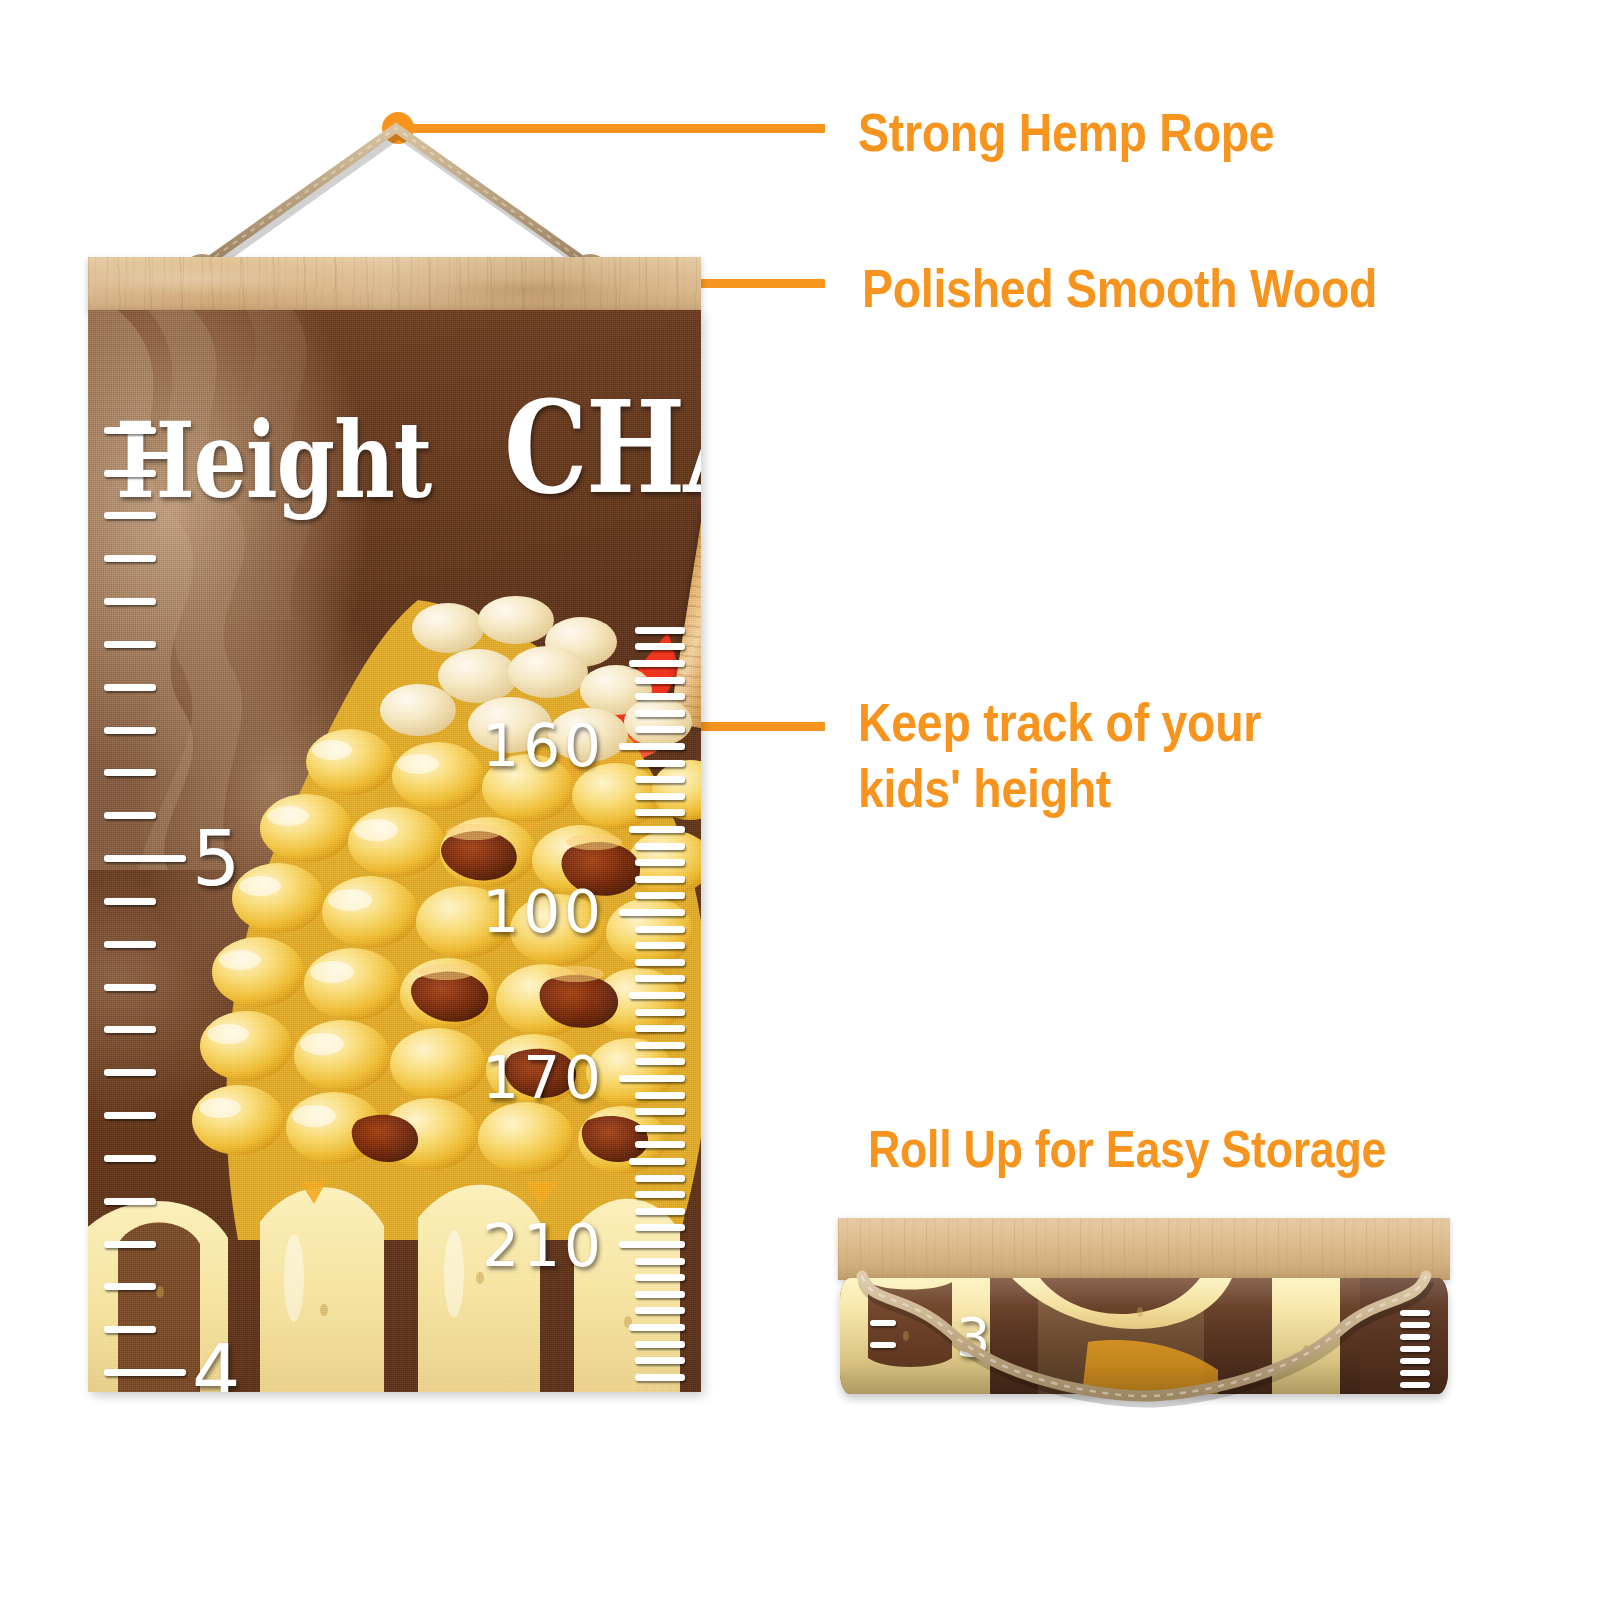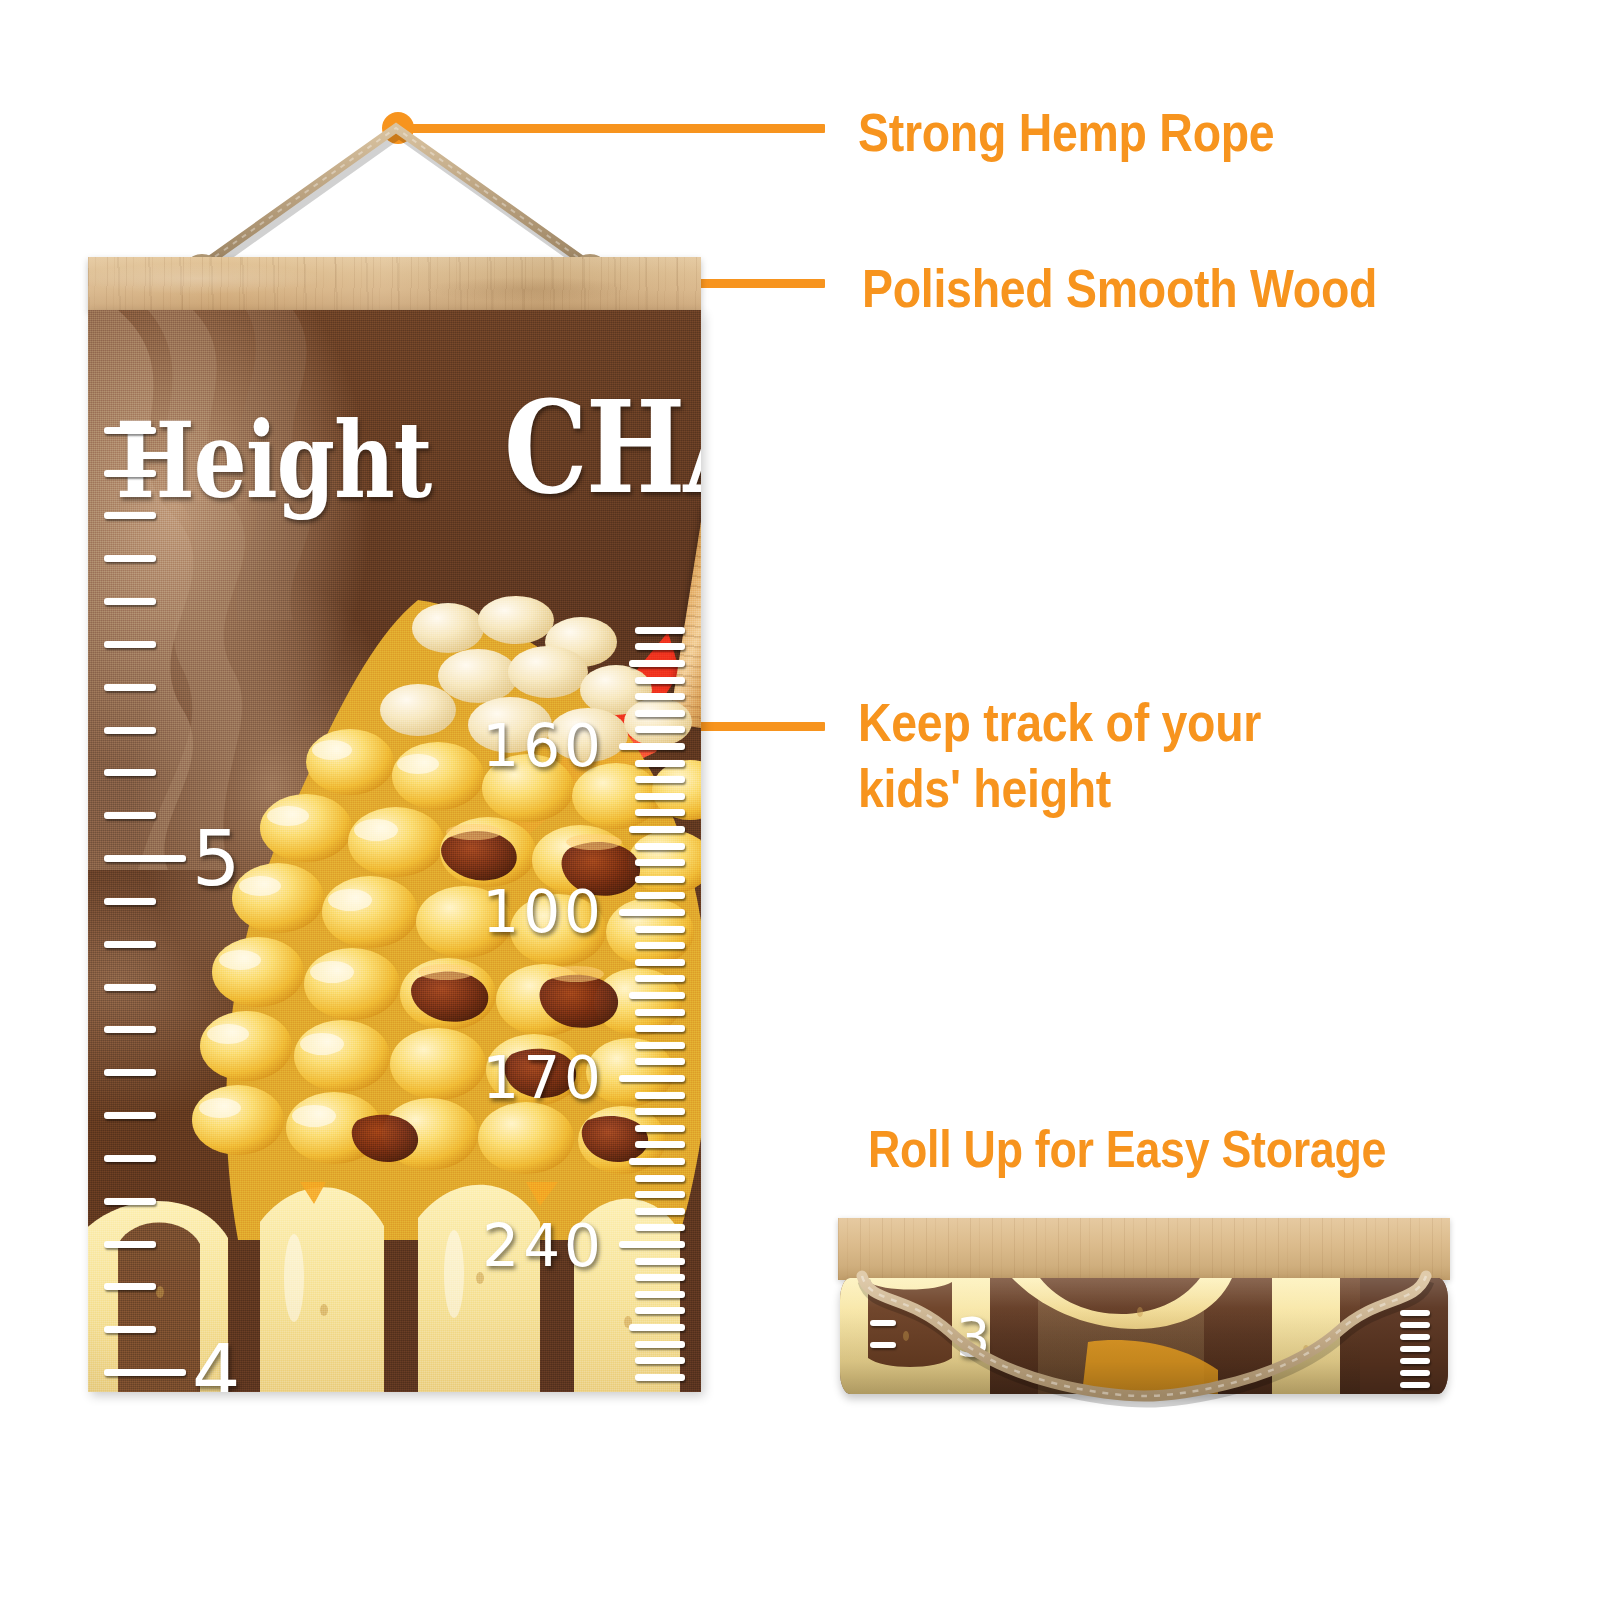--- a/index.html
+++ b/index.html
@@ -419,21 +419,21 @@
         <div class="tick" style="width: 50px; right: 16px; top: 980.8px;"></div>
         <div class="tick" style="width: 50px; right: 16px; top: 997.4px;"></div>
         <div class="tick" style="width: 56px; right: 16px; top: 1014px;"></div>
         <div class="tick" style="width: 50px; right: 16px; top: 1030.6px;"></div>
         <div class="tick" style="width: 50px; right: 16px; top: 1047.2px;"></div>
         <div class="tick" style="width: 50px; right: 16px; top: 1063.8px;"></div>
       </div>
     <div class="cm-num" style="top:436px;">160</div>
     <div class="cm-num" style="top:602px;">100</div>
     <div class="cm-num" style="top:768px;">170</div>
-    <div class="cm-num" style="top:936px;">240</div>
+    <div class="cm-num" style="top:936px;">210</div>
 
     <div class="ruler-ft" id="ftRuler">
         <div class="tick" style="width: 52px; left: 16px; top: 116.667px;"></div>
         <div class="tick" style="width: 52px; left: 16px; top: 159.5px;"></div>
         <div class="tick" style="width: 52px; left: 16px; top: 202.333px;"></div>
         <div class="tick" style="width: 52px; left: 16px; top: 245.167px;"></div>
         <div class="tick" style="width: 52px; left: 16px; top: 288px;"></div>
         <div class="tick" style="width: 52px; left: 16px; top: 330.833px;"></div>
         <div class="tick" style="width: 52px; left: 16px; top: 373.667px;"></div>
         <div class="tick" style="width: 52px; left: 16px; top: 416.5px;"></div>

